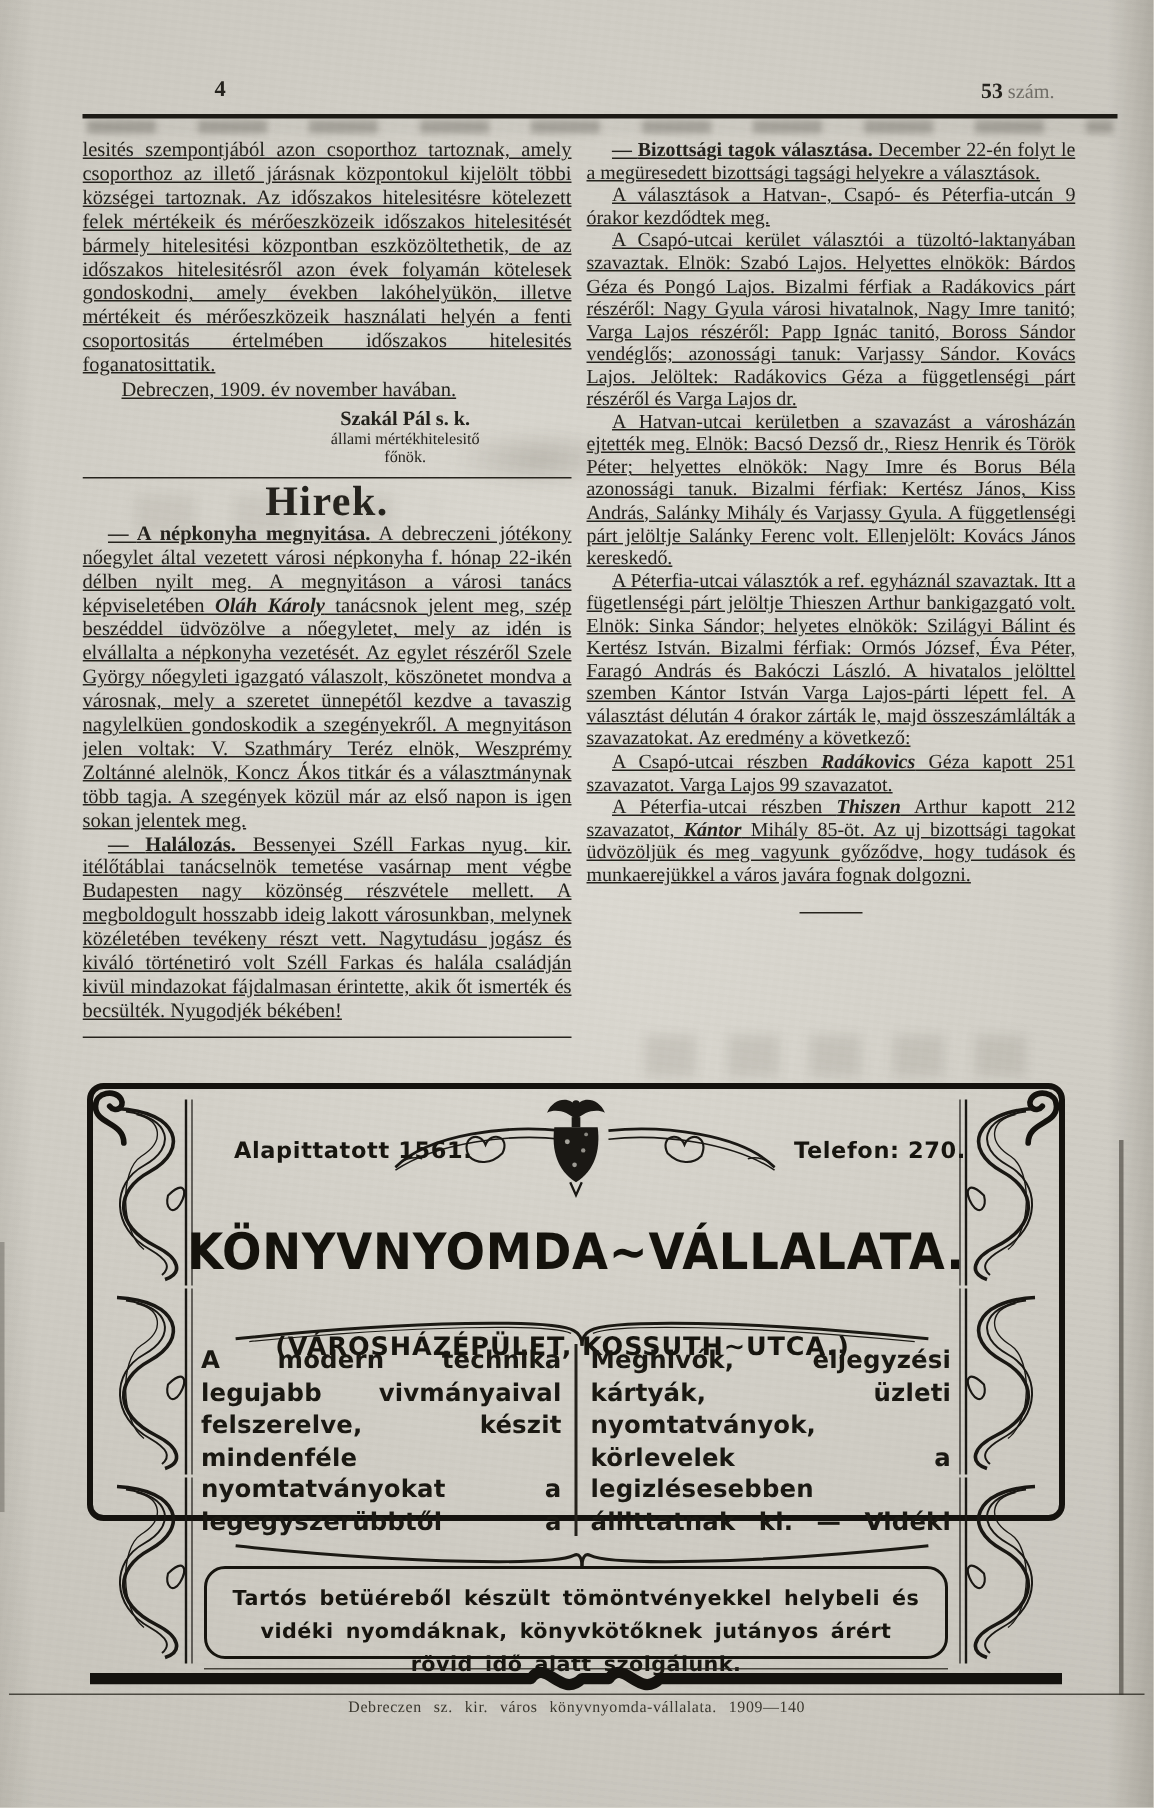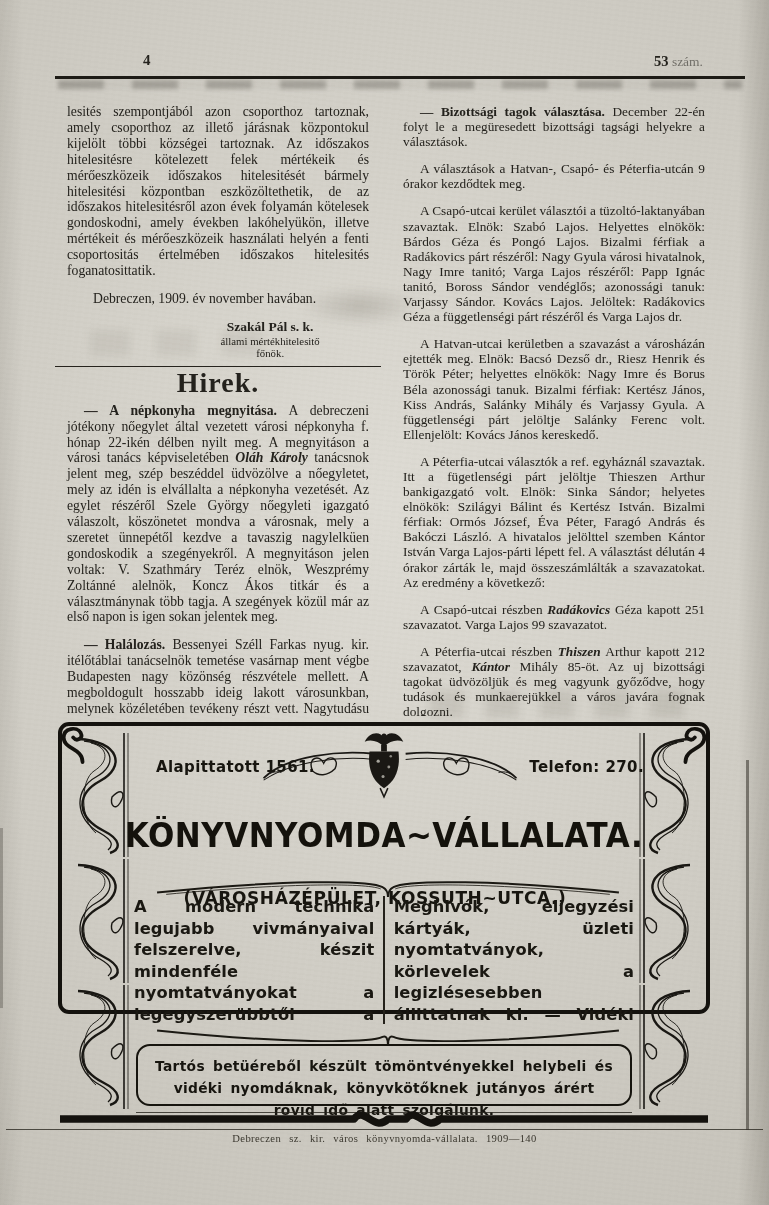--- a/index.html
+++ b/index.html
@@ -26,21 +26,21 @@
   .header-rule{position:absolute;top:76px;left:55px;width:690px;height:3px;background:#1d1b16;}
   .header-smudge{position:absolute;top:80px;left:58px;width:684px;height:9px;filter:blur(2.2px);opacity:.42;
     background:repeating-linear-gradient(90deg, rgba(44,41,34,.65) 0 46px, rgba(44,41,34,.08) 46px 74px);}
 
   
   .columns{position:absolute;top:92px;left:55px;width:662px;height:624px;overflow:hidden;
            display:grid;grid-template-columns:326px 326px;column-gap:10px;}
   .col{text-align:justify;hyphens:auto;}
   .col.left{font-size:13.7px;line-height:15.9px;}
   .col.right{font-size:13.3px;line-height:15.1px;}
-  .col p{margin:12px;text-indent:17px;}
+  .col p{margin:0;text-indent:17px;text-decoration:underline;}
   .col p.noindent{text-indent:0;}
   .col p.date{text-indent:26px;margin-top:1px;}
   .sig{width:64%;margin:3px 0 2px 34%;text-align:center;}
   .sig-name{font-weight:bold;font-size:13.5px;}
   .sig-role{font-size:10.8px;line-height:12.5px;}
   .colrule{border-top:1.3px solid #26231d;margin:6px 0 5px;}
   .colrule.end{margin-top:9px;}
   h2.hirek{margin:8px 0 5px;text-align:center;font-size:28px;font-weight:600;letter-spacing:1px;}
   .shortrule{width:42px;border-top:1.6px solid #26231d;margin:18px auto 0;}
 

